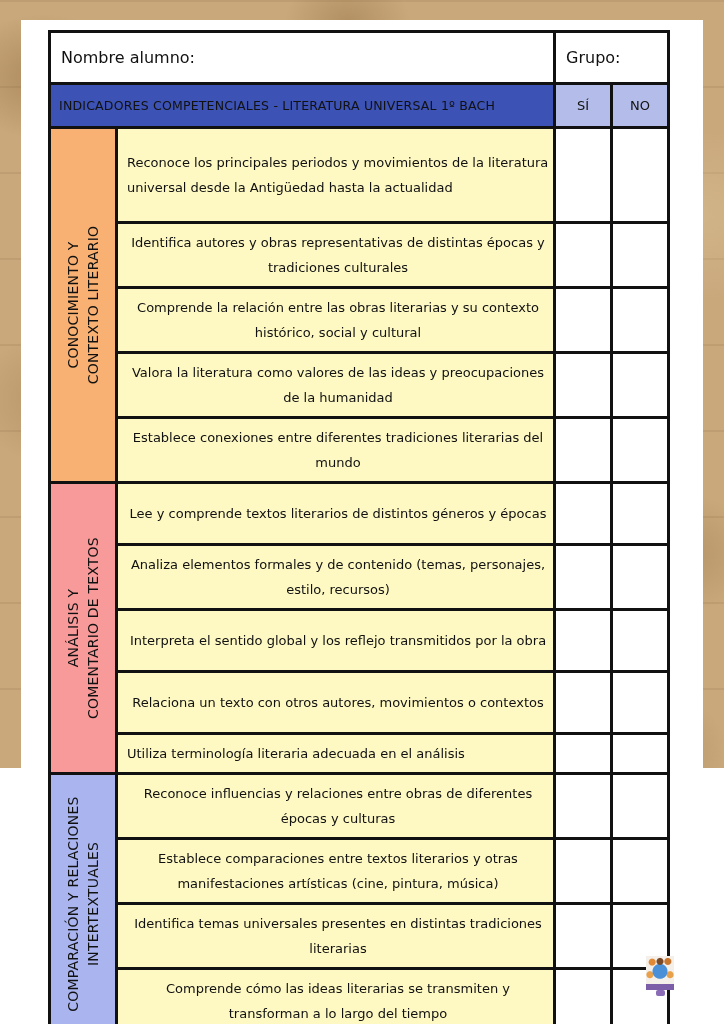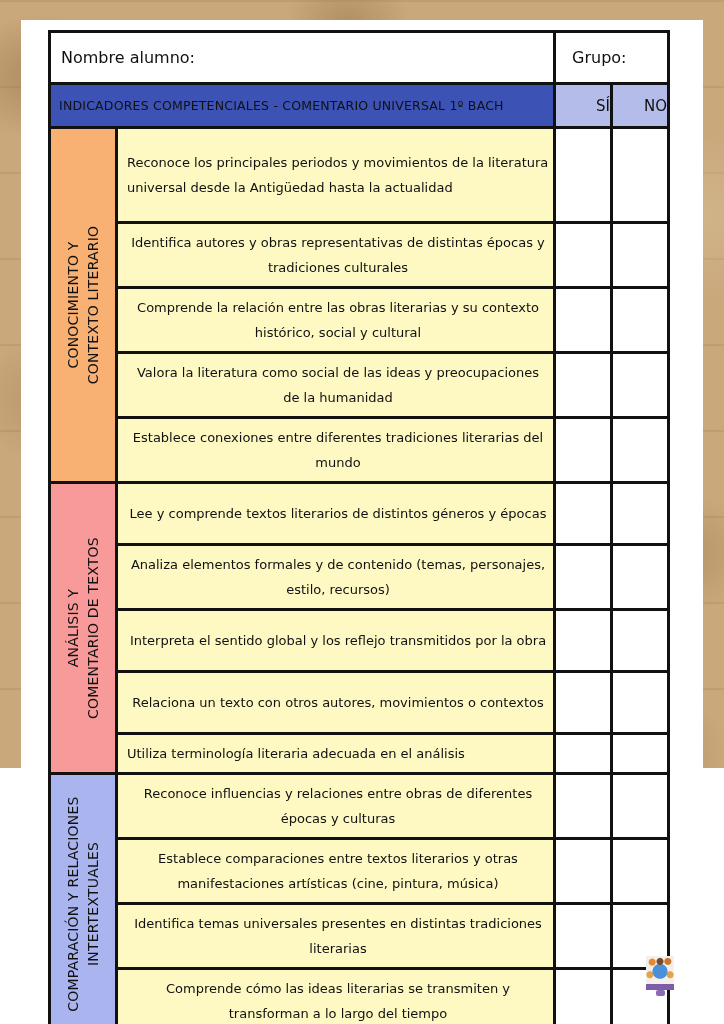--- a/index.html
+++ b/index.html
@@ -26,24 +26,24 @@
     background:#ffffff;
   }
 
   table.rubric {
     position:absolute; left:27px; top:10px;
     width:619px; border-collapse:collapse; table-layout:fixed;
   }
   table.rubric td { border:3px solid #111; }
 
   td.name-cell  { height:52px; padding:6px 10px; font-size:16px; background:#fff; vertical-align:middle; }
-  td.grupo-cell { padding:6px 16px; font-size:16px; background:#fff; vertical-align:middle; }
+  td.grupo-cell { padding:6px 10px; font-size:16px; background:#fff; vertical-align:middle; }
 
   td.title-cell { height:44px; padding:4px 8px; font-size:12.5px; letter-spacing:.2px; vertical-align:middle; }
-  td.yesno-cell { text-align:right; font-size:15px; vertical-align:middle; }
+  td.yesno-cell { text-align:center; font-size:13px; vertical-align:middle; }
 
   td.ind {
     padding:6px 4px 6px 9px; font-size:13px; line-height:25px; vertical-align:middle;
     background:#fef9c3;
   }
   td.h3 { height:95px; } td.h2 { height:62px;text-align:center; } td.h1 { height:40px;margin-top:40px; }
   td.chk { background:#fff; }
 
   td.cat { position:relative; }
   .rot {
@@ -89,21 +89,21 @@
           <tr>
         <td class="name-cell" colspan="2">
           <span>Nombre alumno:</span>
         </td>
         <td class="grupo-cell" colspan="2">
           <span>Grupo:</span>
         </td>
       </tr>
 
       <tr>
-        <td class="title-cell" colspan="2" style="background-color: rgb(60, 82, 180);">INDICADORES COMPETENCIALES - COMENTARIO UNIVERSAL 1º BACH</td>
+        <td class="title-cell" colspan="2" style="background-color: rgb(60, 82, 180);">INDICADORES COMPETENCIALES - LITERATURA UNIVERSAL 1º BACH</td>
         <td class="yesno-cell" style="background-color: rgb(180, 189, 233);">SÍ</td>
         <td class="yesno-cell" style="background-color: rgb(180, 189, 233);">NO</td>
       </tr>
 
       <tr>
         <td class="cat" rowspan="5" style="background-color: rgb(249, 177, 115);">
           <div class="rot">
             <span>CONOCIMIENTO Y</span>
             <span>CONTEXTO LITERARIO</span>
           </div>
@@ -116,21 +116,21 @@
         <td class="ind h2">Identifica autores y obras representativas de distintas épocas y tradiciones culturales</td>
         <td class="chk"></td>
         <td class="chk"></td>
       </tr>
       <tr>
         <td class="ind h2">Comprende la relación entre las obras literarias y su contexto histórico, social y cultural</td>
         <td class="chk"></td>
         <td class="chk"></td>
       </tr>
       <tr>
-        <td class="ind h2">Valora la literatura como social de las ideas y preocupaciones de la humanidad</td>
+        <td class="ind h2">Valora la literatura como valores de las ideas y preocupaciones de la humanidad</td>
         <td class="chk"></td>
         <td class="chk"></td>
       </tr>
       <tr>
         <td class="ind h2">Establece conexiones entre diferentes tradiciones literarias del mundo</td>
         <td class="chk"></td>
         <td class="chk"></td>
       </tr>
 
       <tr>

